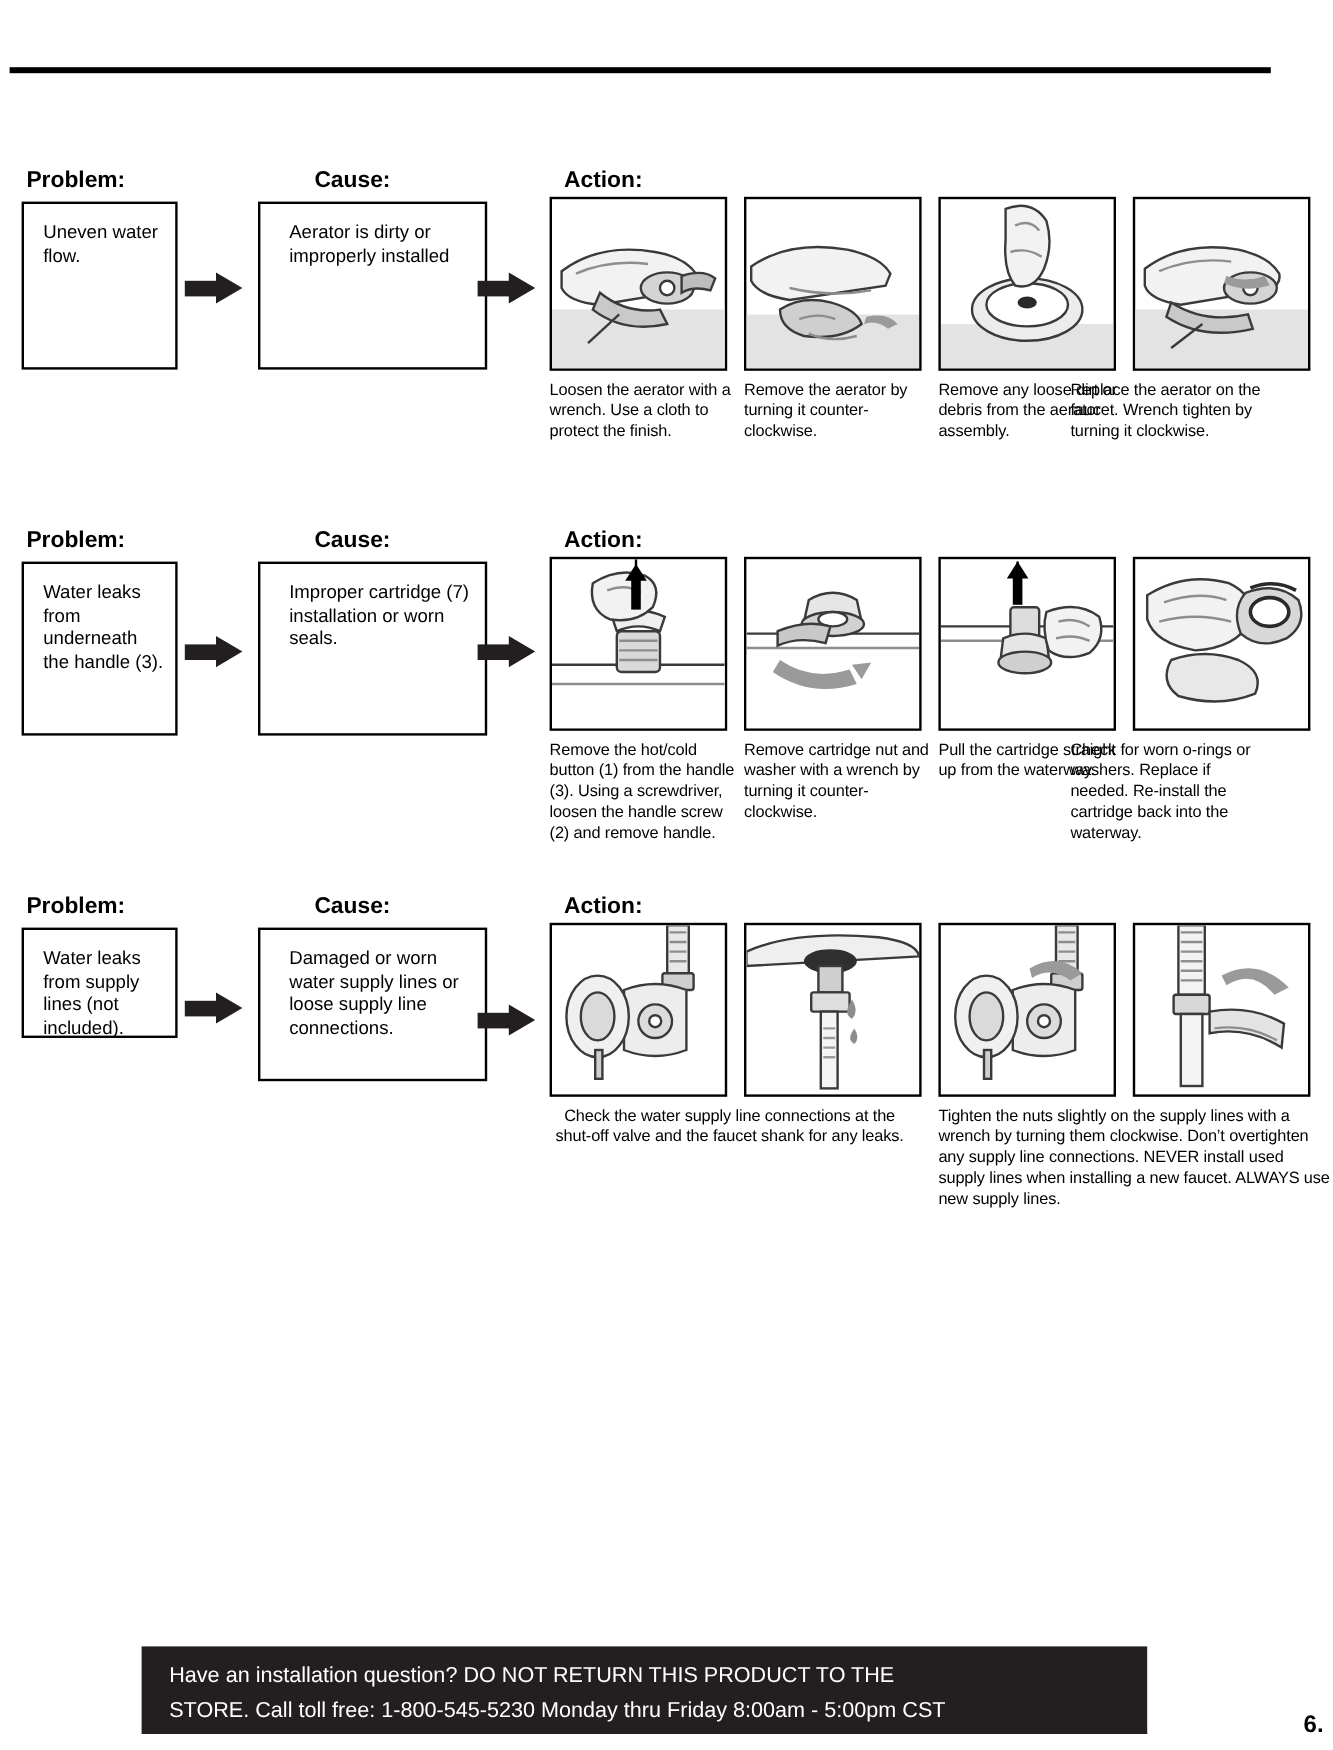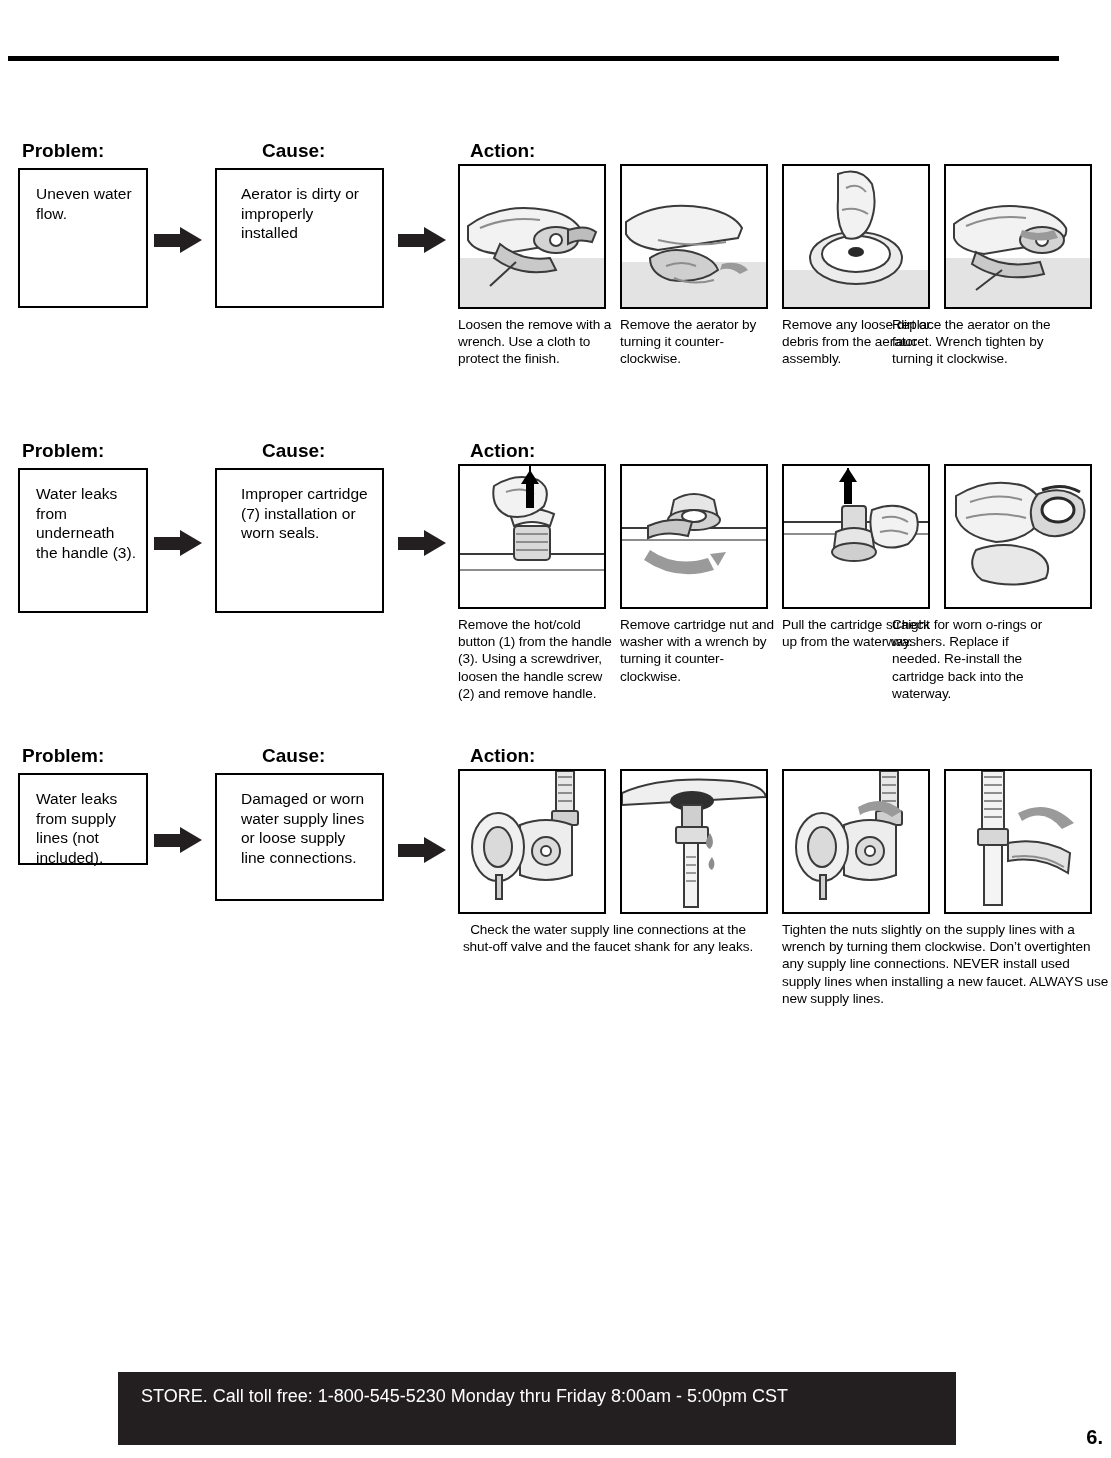--- a/index.html
+++ b/index.html
@@ -62,21 +62,21 @@
 
   .box {
     position: absolute;
     border: 2px solid #000;
     box-sizing: border-box;
     font-size: 15.5px;
     line-height: 19.5px;
     padding: 14px 10px 6px 16px;
   }
   .box.problem { left: 18px; top: 28px; width: 130px; }
-  .box.cause   { left: 215px; top: 28px; width: 169px; padding-left: 24px; }
+  .box.cause   { left: 215px; top: 28px; width: 191px; padding-left: 24px; }
 
   .arrow {
     position: absolute;
     width: 48px;
     height: 26px;
   }
   .arrow .shaft {
     position: absolute;
     left: 0; top: 7px;
     width: 28px; height: 13px;
@@ -216,21 +216,21 @@
           <path d="M20 60 Q48 48 80 52" stroke="#8d8d8d" stroke-width="2" fill="none"></path>
           <ellipse cx="96" cy="74" rx="22" ry="13" fill="#d4d4d4" stroke="#3a3a3a" stroke-width="2"></ellipse>
           <circle cx="96" cy="74" r="6" fill="#fff" stroke="#3a3a3a" stroke-width="2"></circle>
           <path d="M30 86 Q58 104 94 96 L98 108 Q56 118 26 98 Z" fill="#c9c9c9" stroke="#3a3a3a" stroke-width="2"></path>
           <path d="M56 104 L30 124" stroke="#3a3a3a" stroke-width="2" fill="none"></path>
           <path d="M74 70 q18 8 38 2 l-4 -8 q-16 6 -32 0 Z" fill="#9a9a9a"></path>
         </svg>
       </div>
     </div>
 
-    <div class="caption c1">Loosen the remove with a wrench. Use a cloth to protect the finish.</div>
+    <div class="caption c1">Loosen the aerator with a wrench. Use a cloth to protect the finish.</div>
     <div class="caption c2">Remove the aerator by turning it counter-clockwise.</div>
     <div class="caption c3">Remove any loose dirt or debris from the aerator assembly.</div>
     <div class="caption c4">Replace the aerator on the faucet. Wrench tighten by turning it clockwise.</div>
   </div>
 
   <div class="section" style="top:440px;">
     <div class="hdr problem">Problem:</div>
     <div class="hdr cause">Cause:</div>
     <div class="hdr action">Action:</div>
 
@@ -375,17 +375,18 @@
           <path d="M72 42 q30 -16 56 10 l-12 6 q-18 -22 -40 -8 Z" fill="#9a9a9a"></path>
         </svg>
       </div>
     </div>
 
     <div class="caption wide-a">Check the water supply line connections at the shut-off valve and the faucet shank for any leaks.</div>
     <div class="caption wide-b">Tighten the nuts slightly on the supply lines with a wrench by turning them clockwise. Don’t overtighten any supply line connections. NEVER install used supply lines when installing a new faucet. ALWAYS use new supply lines.</div>
   </div>
 
   <div class="footer-bar">
+    <div>Have an installation question? DO NOT RETURN THIS PRODUCT TO THE</div>
     <div>STORE. Call toll free: 1-800-545-5230 Monday thru Friday 8:00am - 5:00pm CST</div>
   </div>
   <div class="page-num">6.</div>
 
 </div>
 
 </body></html>

